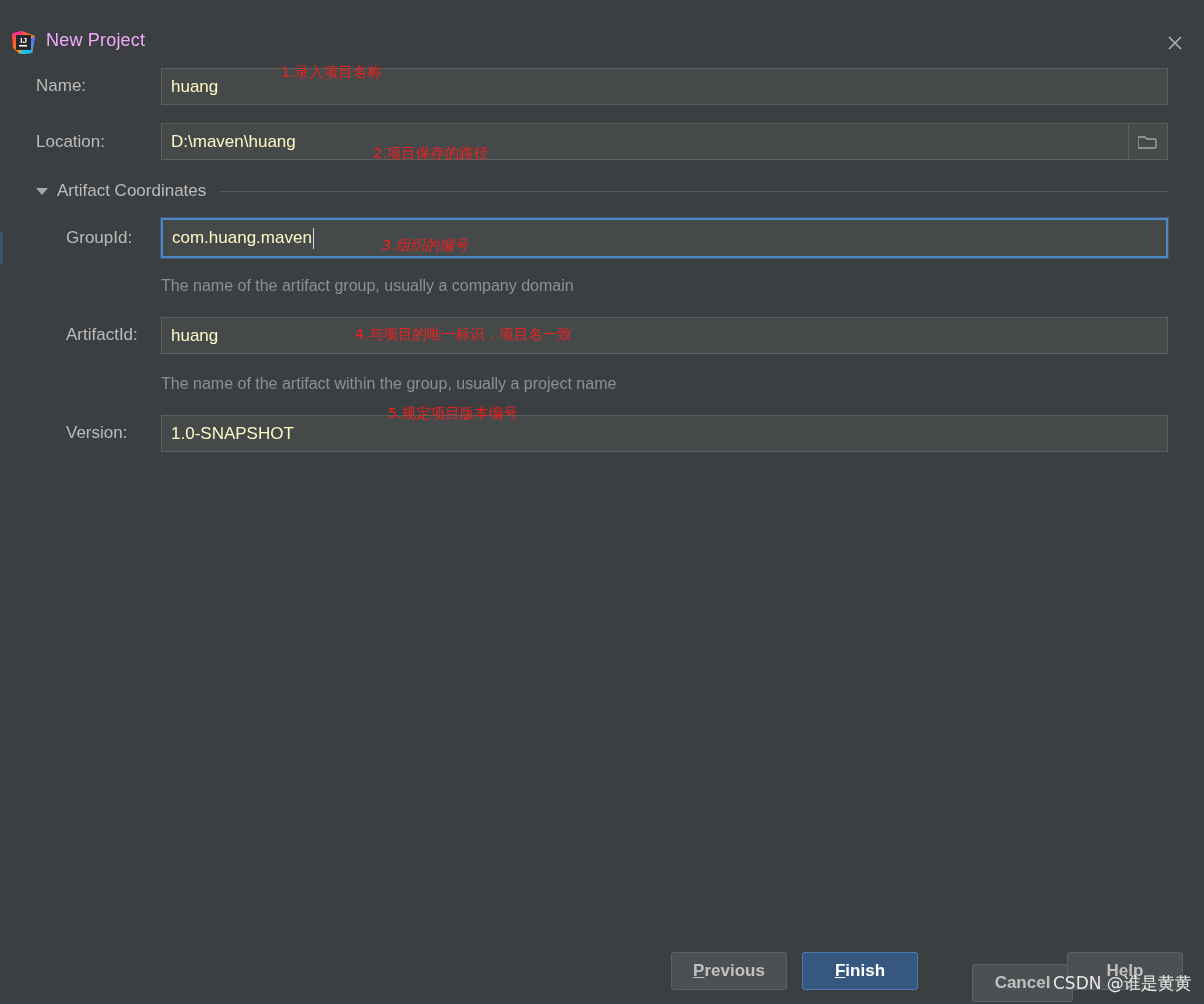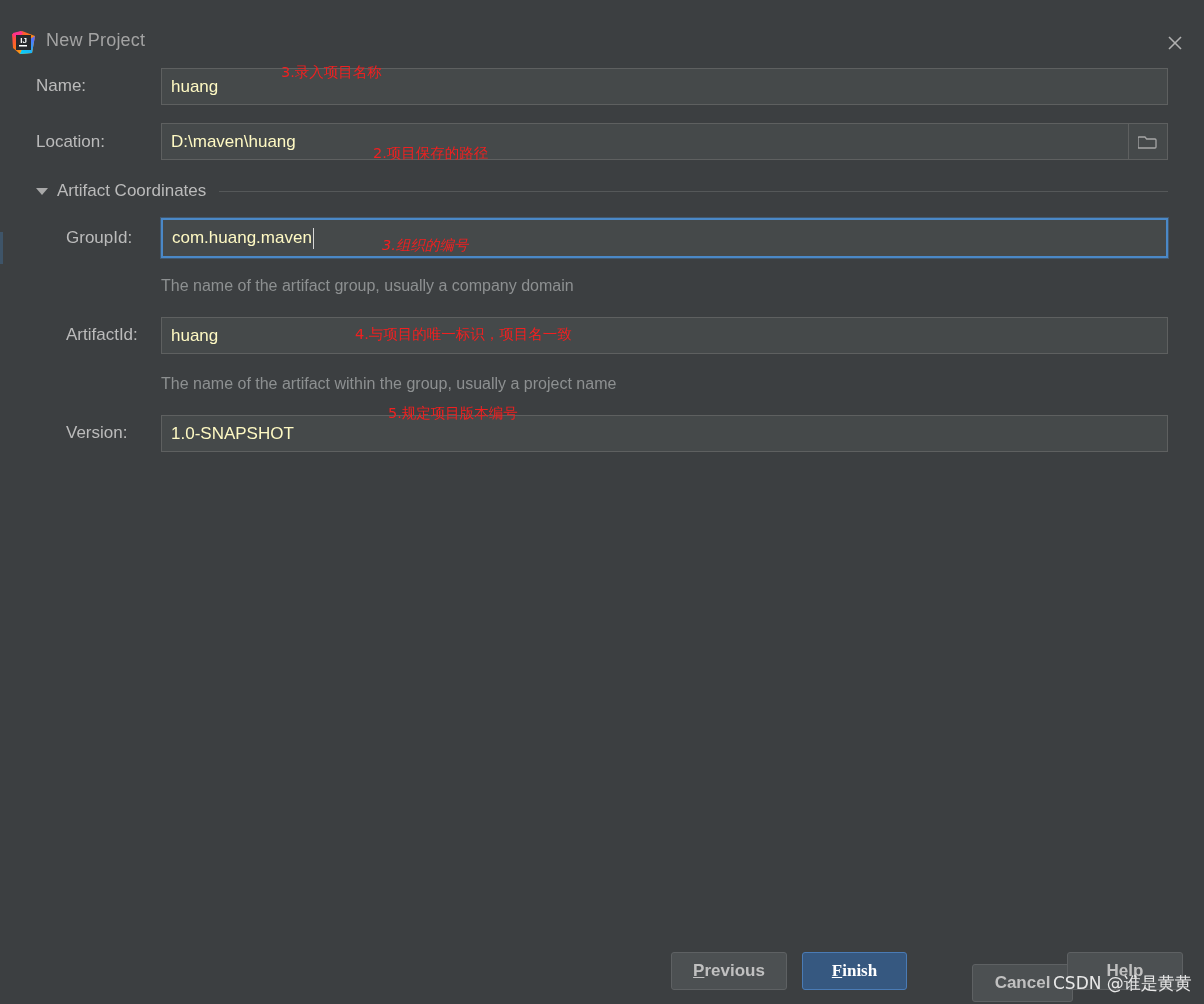--- a/index.html
+++ b/index.html
@@ -31,21 +31,21 @@
   }
   #app-logo {
     position: absolute;
     left: 11px; top: 10px;
     width: 25px; height: 25px;
   }
   #title-text {
     position: absolute;
     left: 46px; top: 10px;
     font-size: 18px;
-    color: #a3a3a3;
+    color: #f0abfc;
     letter-spacing: 0.2px;
   }
   #close-btn {
     position: absolute;
     right: 10px; top: 5px;
     width: 38px; height: 36px;
     display: flex;
     align-items: center;
     justify-content: center;
     cursor: pointer;
@@ -221,21 +221,21 @@
         <line x1="4" y1="4" x2="16" y2="16" stroke="#b0b0b0" stroke-width="1.6"></line>
         <line x1="16" y1="4" x2="4" y2="16" stroke="#b0b0b0" stroke-width="1.6"></line>
       </svg>
     </div>
   </div>
 
   <div class="row-label" style="left:36px; top:76px;">Name:</div>
   <div class="text-field" style="left:161px; top:68px; width:1007px; height:37px;">
     <span class="value">huang</span>
   </div>
-  <div class="annot" style="left:281px; top:63px;">3.录入项目名称</div>
+  <div class="annot" style="left:281px; top:63px;">1.录入项目名称</div>
 
   <div class="row-label" style="left:36px; top:132px;">Location:</div>
   <div class="text-field" style="left:161px; top:123px; width:1007px; height:37px;">
     <span class="value">D:\maven\huang</span>
     <span class="browse-btn">
       <svg width="20" height="16" viewBox="0 0 20 16">
         <path d="M1 3 h6 l1.6 2 h8.4 a1 1 0 0 1 1 1 v7 a1 1 0 0 1 -1 1 h-16 a1 1 0 0 1 -1 -1 v-9 a1 1 0 0 1 1 -1 z" fill="none" stroke="#a6a6a6" stroke-width="1.3" stroke-linejoin="round"></path>
       </svg>
     </span>
   </div>
@@ -266,21 +266,21 @@
   <div class="row-label" style="left:66px; top:423px;">Version:</div>
   <div class="text-field" style="left:161px; top:415px; width:1007px; height:37px;">
     <span class="value">1.0-SNAPSHOT</span>
   </div>
   <div class="annot" style="left:388px; top:404px;">5.规定项目版本编号</div>
 
   <div class="btn" style="left:671px; top:952px; width:116px;">
     <span><span class="mnem">P</span><span>revious</span></span>
   </div>
 
-  <div class="btn primary" style="left:802px; top:952px; width:105px;font-family:Liberation Serif, serif;">
+  <div class="btn primary" style="left:802px; top:952px; width:116px;">
     <span><span class="mnem">F</span><span>inish</span></span>
   </div>
 
   <div class="btn" style="left:972px; top:952px; width:101px;margin-top:12px;">
     <span>Cancel</span>
   </div>
 
   <div class="btn" style="left:1067px; top:952px; width:116px;">
     <span>Help</span>
   </div>

